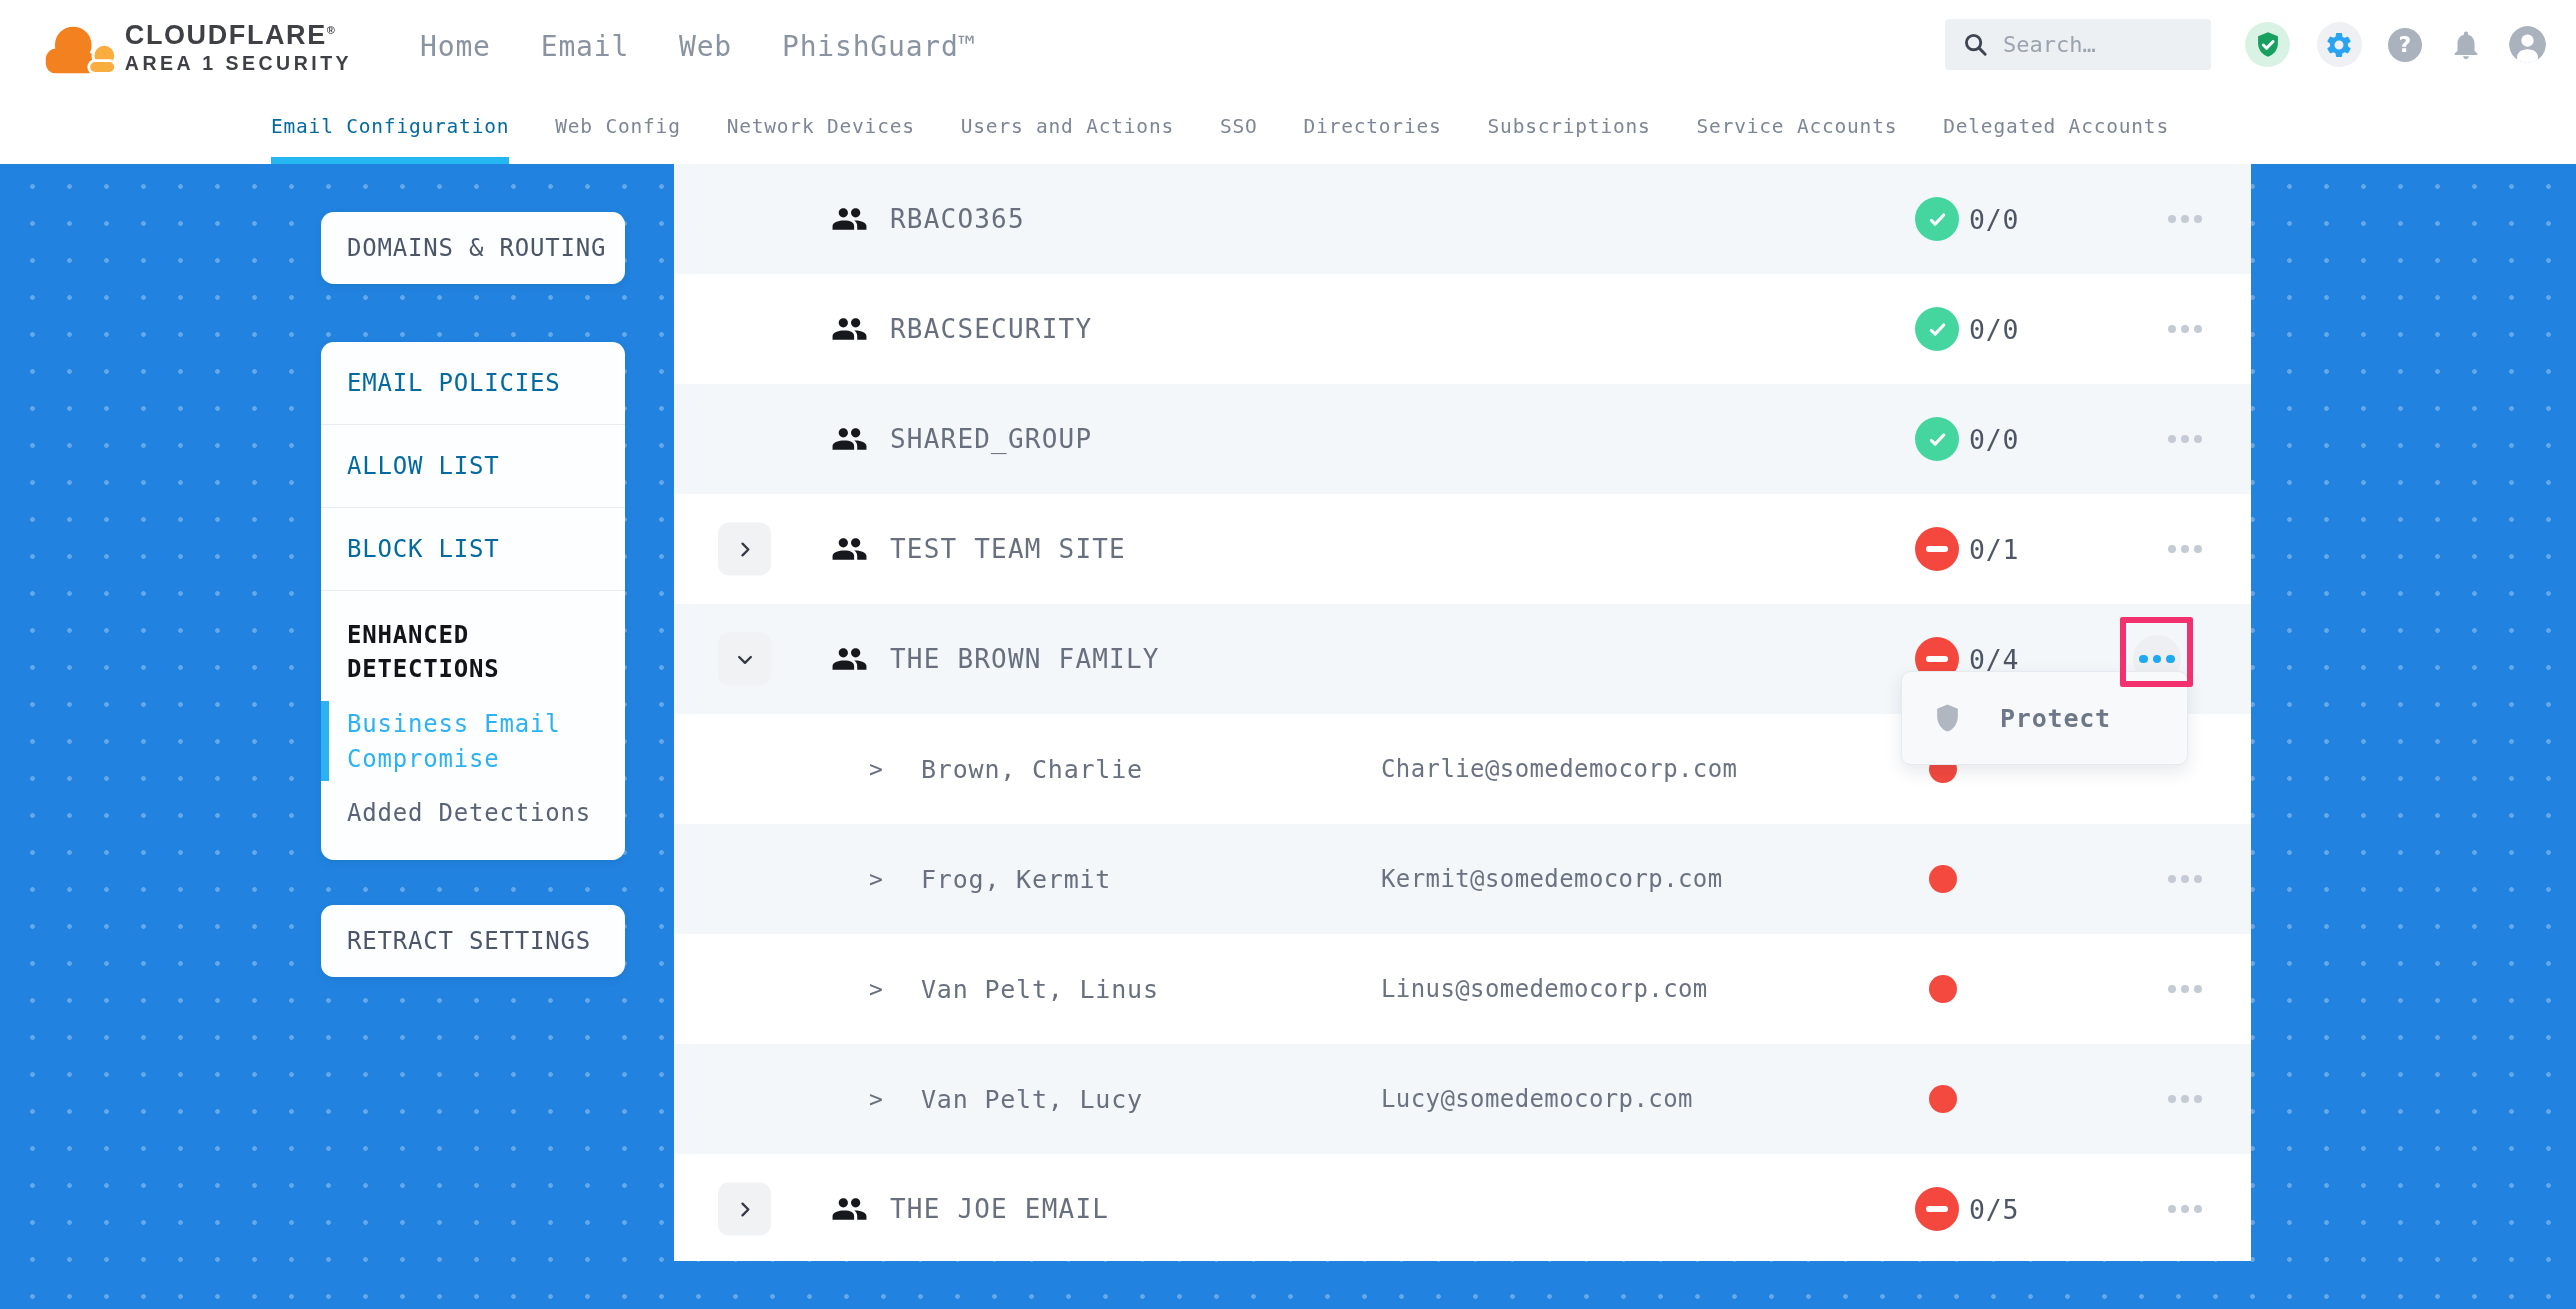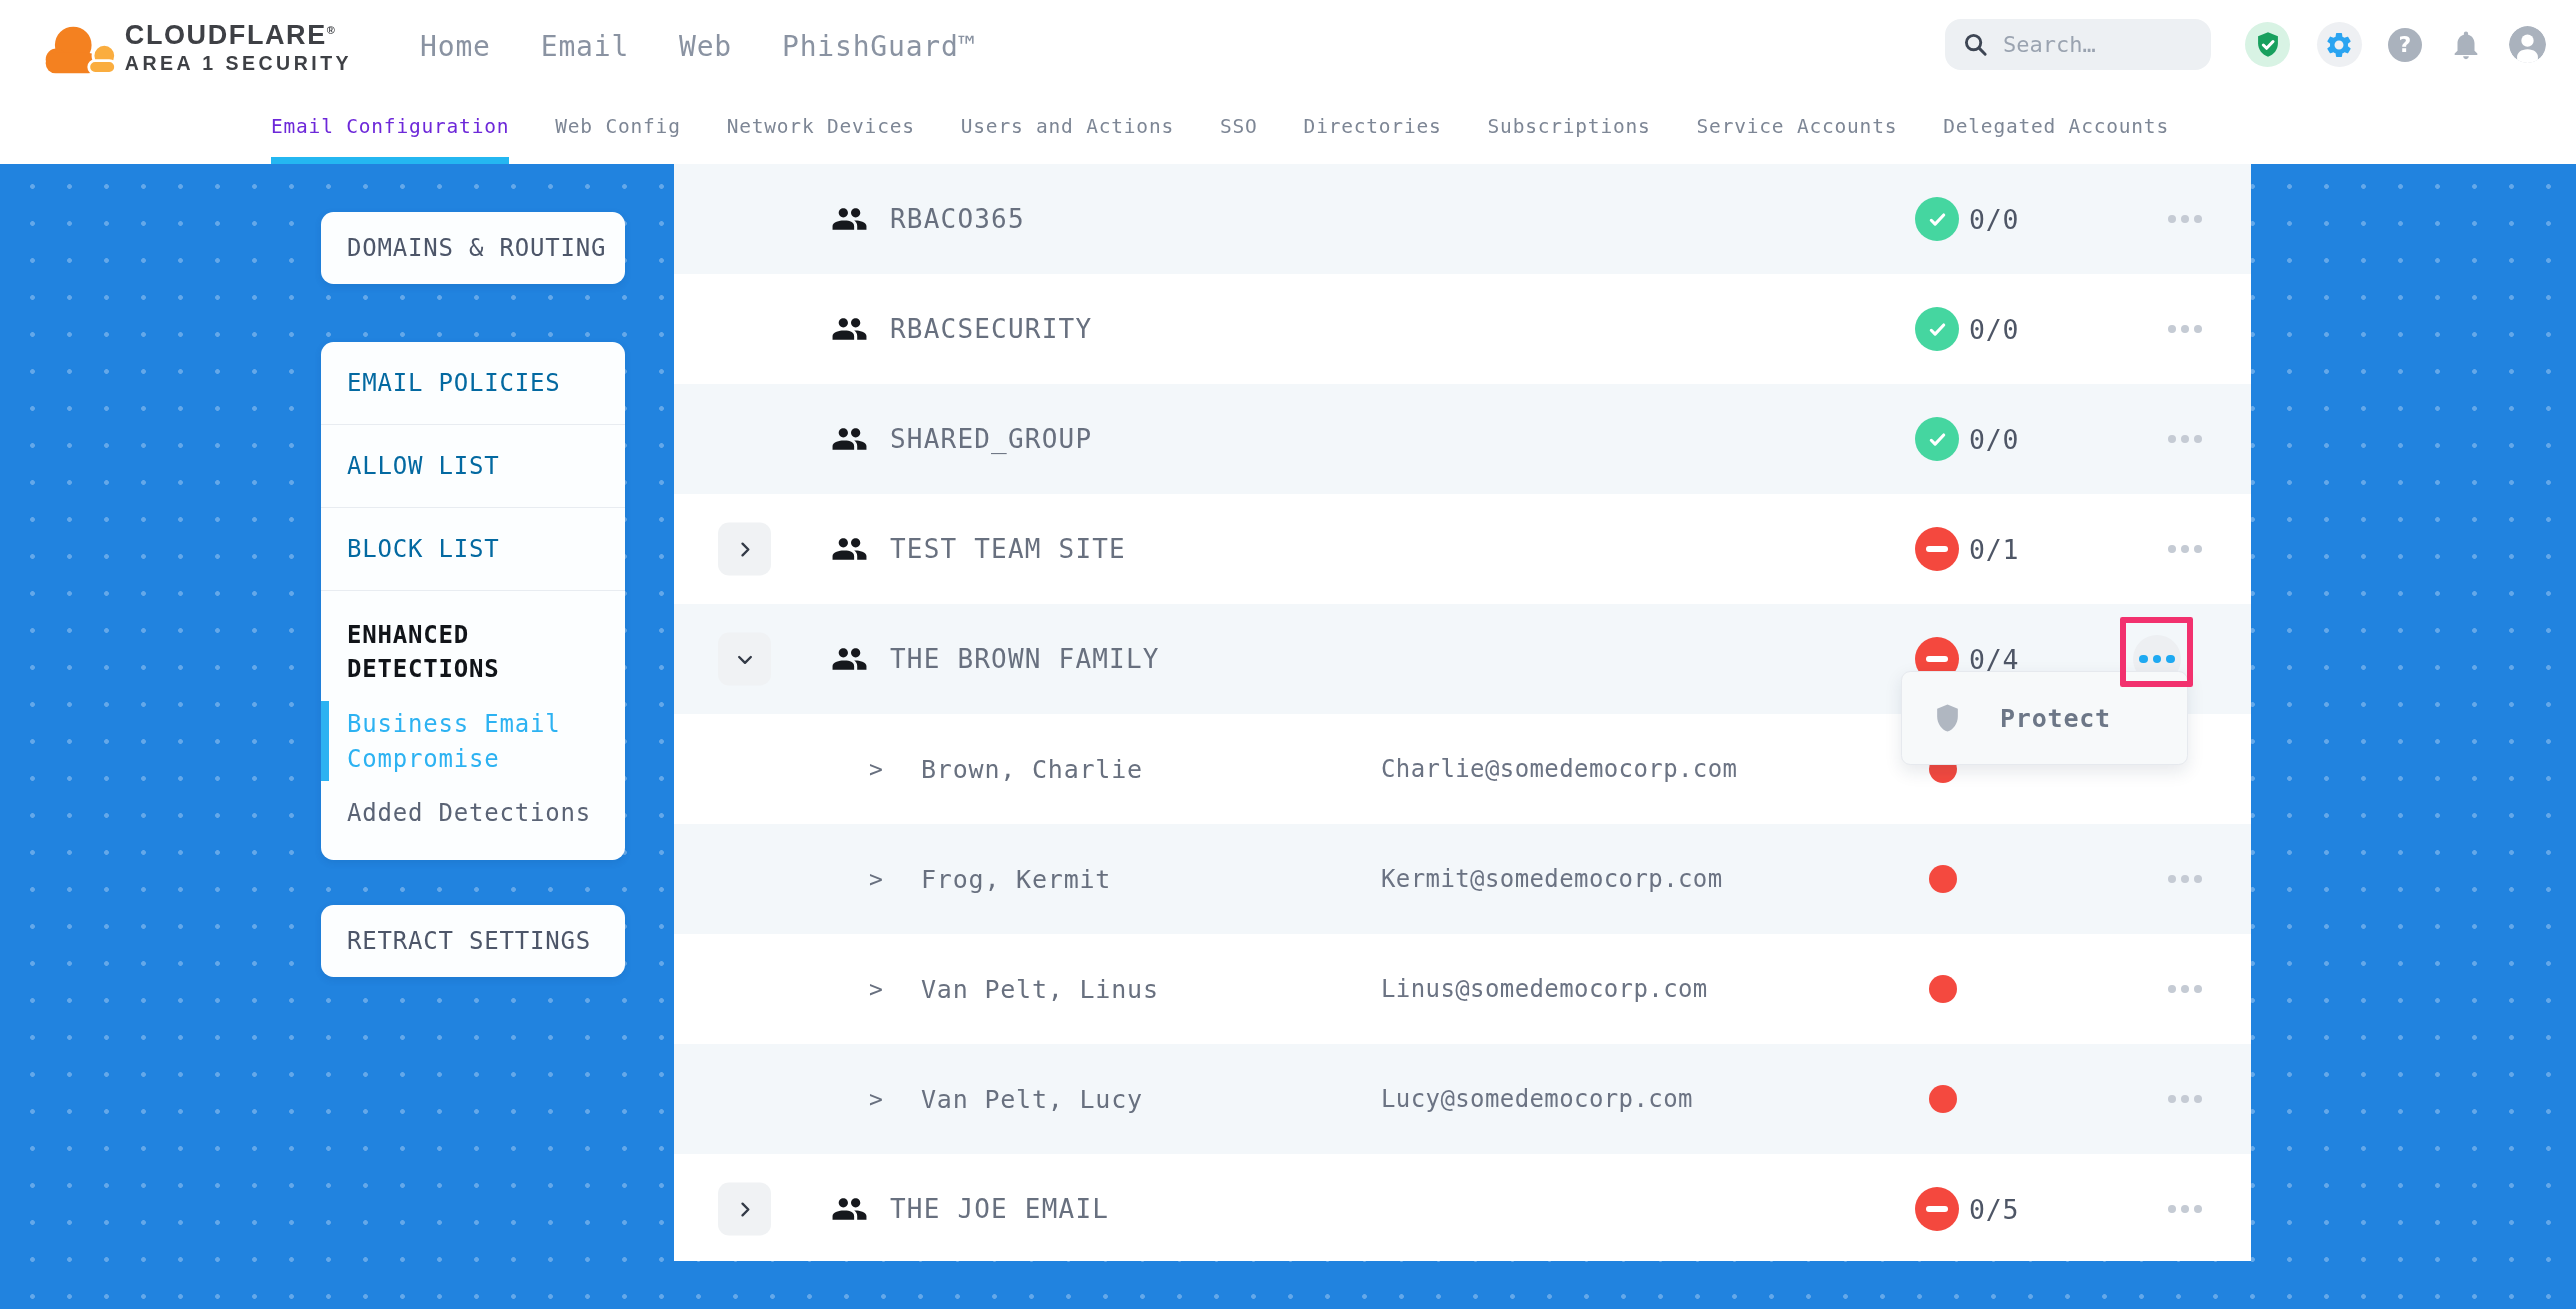--- a/index.html
+++ b/index.html
@@ -16,41 +16,41 @@
     display:flex;align-items:center;}
   .logo-wrap{display:flex;align-items:flex-start;margin-left:45px;}
   .logo-cloud{margin-top:11px;}
   .brand{margin-left:7.8px;margin-top:14px;font-family:"Liberation Sans",sans-serif;}
   .brand-main{font-size:27px;font-weight:bold;color:#3e4045;letter-spacing:1.6px;line-height:1;}
   .brand-main sup{font-size:11px;}
   .brand-sub{font-size:19.5px;font-weight:bold;color:#3e4045;letter-spacing:3.5px;margin-top:5.4px;line-height:1;}
   .topnav{display:flex;gap:50px;margin-left:68px;margin-top:4.7px;}
   .topnav-link{font-size:28px;color:#8a93a2;cursor:pointer;letter-spacing:0.8px;}
   .header-right{position:absolute;right:0;top:0;height:89px;display:flex;align-items:center;}
-  .searchbox{width:266px;height:51px;background:#edf0f3;border-radius:16px;display:flex;align-items:center;
+  .searchbox{width:266px;height:51px;background:#edf0f3;border-radius:4px;display:flex;align-items:center;
     margin-right:34px;}
   .searchbox svg{margin-left:17px;}
   .searchbox input{border:none;background:transparent;outline:none;font-family:"DejaVu Sans Mono",monospace;
     font-size:22px;color:#5a6272;margin-left:12.5px;width:171px;}
   .searchbox input::placeholder{color:#9aa3b0;}
   .hicon{display:flex;align-items:center;justify-content:center;cursor:pointer;margin-right:26.5px;}
   .circle58{width:45px;height:45px;border-radius:50%;display:flex;align-items:center;justify-content:center;}
   .mint{background:#d8f3e4;}
   .lgray{background:#eef0f3;}
   .help-circle{width:34px;height:34px;border-radius:50%;background:#aab2bd;color:#fff;
     font-family:"DejaVu Sans",sans-serif;font-weight:bold;font-size:22px;
     display:flex;align-items:center;justify-content:center;}
   .avatar-wrap{width:37px;height:37px;border-radius:50%;overflow:hidden;}
   .hicon:last-child{margin-right:30px;}
   
   .tabbar{position:absolute;top:89px;left:0;right:0;height:75px;background:#fff;z-index:29;
     display:flex;align-items:stretch;padding-left:271px;gap:46px;}
   .tab{display:flex;align-items:center;position:relative;font-size:19.5px;color:#7d8695;
     letter-spacing:0.8px;cursor:pointer;white-space:nowrap;}
-  .tab.active{color:#6d28d9;}
+  .tab.active{color:#0369a1;}
   .tab.active::after{content:'';position:absolute;left:0;right:0;bottom:0;height:7px;background:#24b7f1;}
   
   .card{position:absolute;left:321px;width:304px;background:#fcfeff;border-radius:12.5px;z-index:6;
     box-shadow:0 2.3px 7.8px rgba(10,50,100,.10);}
   .card-single{height:72px;display:flex;align-items:center;}
   .card-single .side-label{padding-left:26px;font-size:24px;color:#4d5669;letter-spacing:0.8px;}
   #card-policies{top:342px;}
   #card-domains{top:212px;}
   #card-retract{top:905px;}
   .side-item{height:82px;display:flex;align-items:center;padding-left:26px;font-size:24px;

